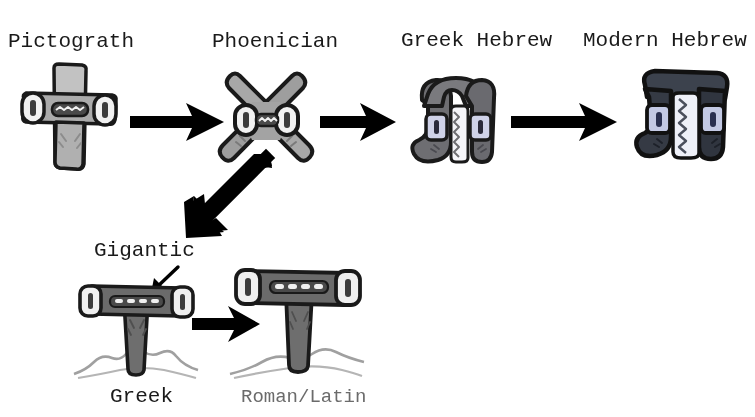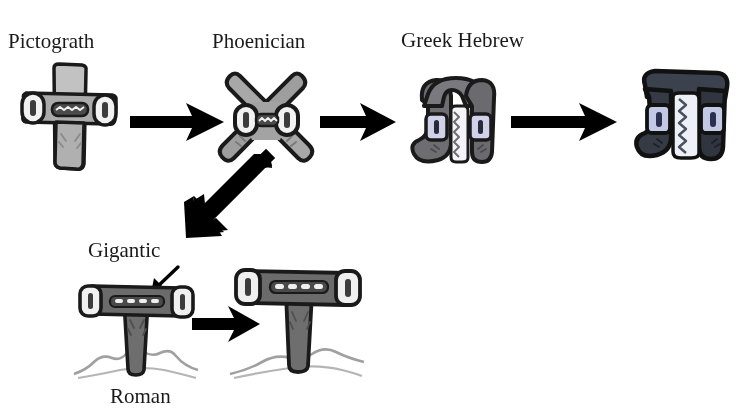--- a/index.html
+++ b/index.html
@@ -13,21 +13,21 @@
   }
   #stage {
     position: relative;
     width: 755px;
     height: 417px;
     background: #ffffff;
     overflow: hidden;
   }
   .label {
     position: absolute;
-    font-family: Liberation Serif, serif;
+    font-family: Liberation Mono, monospace;
     color: #1a1a1a;
     white-space: nowrap;
     line-height: 1;
     user-select: none;
   }
   .label-top      { font-size: 21px; }
   .label-gigantic { font-size: 21px; }
   .label-greek    { font-size: 21px; }
   .label-roman    { font-size: 19px; color: #6b6b6b; }
 
@@ -36,20 +36,21 @@
   svg { display: block; overflow: visible; }
 </style>
 </head>
 <body>
 
 <div id="stage">
 
   <div class="label label-top" style="left:8px; top:31px;">Pictograth</div>
   <div class="label label-top" style="left:212px; top:31px;">Phoenician</div>
   <div class="label label-top" style="left:401px; top:30px;">Greek Hebrew</div>
+  <div class="label label-top" style="left:583px; top:30px;">Modern Hebrew</div>
 
   <div class="glyph" style="left:14px; top:62px;">
     <svg width="110" height="115" viewBox="0 0 110 115">
 
       <path d="M40,6 Q40,2 45,2 L68,3 Q73,4 72,9 L70,102 Q69,108 63,107 L46,106 Q41,105 41,100 Z" fill="#c2c2c2" stroke="#1a1a1a" stroke-width="3.5" stroke-linejoin="round"></path>
 
       <path d="M10,36 Q8,33 12,31 L98,33 Q103,34 102,39 L101,58 Q100,63 95,62 L12,60 Q8,59 9,54 Z" fill="#ababab" stroke="#1a1a1a" stroke-width="3.5" stroke-linejoin="round"></path>
 
       <path d="M42,60 L70,61 L69,102 Q68,108 62,107 L46,106 Q41,105 41,100 Z" fill="#b0b0b0" stroke="#1a1a1a" stroke-width="3.5" stroke-linejoin="round"></path>
 
@@ -195,21 +196,21 @@
   <div class="arrow" style="left:184px; top:152px;">
     <svg width="90" height="88" viewBox="0 0 90 88">
       <path d="M86,2 L70,2 L8,64 L10,44 L0,50 L2,86 L38,84 L32,74 L12,76 L74,14 L88,16 Z" fill="#000000" transform="translate(0,0)"></path>
       <path d="M84,0 L70,14 L22,62 L20,42 L4,52 L8,84 L40,80 L30,70 L26,66 L74,18 L88,14 Z" fill="#000000"></path>
       <line x1="82" y1="6" x2="16" y2="72" stroke="#000000" stroke-width="13" stroke-linecap="square"></line>
       <path d="M6,82 L10,44 L22,56 Z" fill="#000000"></path>
       <path d="M6,82 L44,78 L32,66 Z" fill="#000000"></path>
     </svg>
   </div>
 
-  <div class="label label-gigantic" style="left:88px; top:240px;text-align:right;">Gigantic</div>
+  <div class="label label-gigantic" style="left:94px; top:240px;text-align:right;">Gigantic</div>
 
   <div class="arrow" style="left:147px; top:265px;">
     <svg width="34" height="30" viewBox="0 0 34 30">
       <line x1="31" y1="2" x2="10" y2="22" stroke="#000000" stroke-width="3.4" stroke-linecap="round"></line>
       <path d="M4,28 L7,13 L19,25 Z" fill="#000000"></path>
     </svg>
   </div>
 
   <div class="glyph" style="left:72px; top:274px;">
     <svg width="128" height="120" viewBox="0 0 128 120">
@@ -245,21 +246,21 @@
         <g fill="#f0f0f0">
           <rect x="43" y="25" width="8" height="4" rx="2"></rect>
           <rect x="55" y="25" width="8" height="4" rx="2"></rect>
           <rect x="67" y="25" width="8" height="4" rx="2"></rect>
           <rect x="79" y="25" width="8" height="4" rx="2"></rect>
         </g>
       </g>
     </svg>
   </div>
 
-  <div class="label label-greek" style="left:110px; top:386px;">Roman</div>
+  <div class="label label-greek" style="left:110px; top:386px;">Greek</div>
 
   <div class="arrow" style="left:192px; top:306px;">
     <svg width="70" height="36" viewBox="0 0 70 36">
       <path d="M0,12 L42,12 L36,0 L68,18 L36,36 L42,24 L0,24 Z" fill="#000000"></path>
     </svg>
   </div>
 
   <div class="glyph" style="left:228px; top:266px;">
     <svg width="138" height="128" viewBox="0 0 138 128">
 
@@ -294,14 +295,15 @@
         <g fill="#f0f0f0">
           <rect x="47" y="18" width="9" height="5" rx="2.5"></rect>
           <rect x="60" y="18" width="9" height="5" rx="2.5"></rect>
           <rect x="73" y="18" width="9" height="5" rx="2.5"></rect>
           <rect x="86" y="18" width="9" height="5" rx="2.5"></rect>
         </g>
       </g>
     </svg>
   </div>
 
+  <div class="label label-roman" style="left:241px; top:388px;">Roman/Latin</div>
 
 </div>
 
 </body></html>

